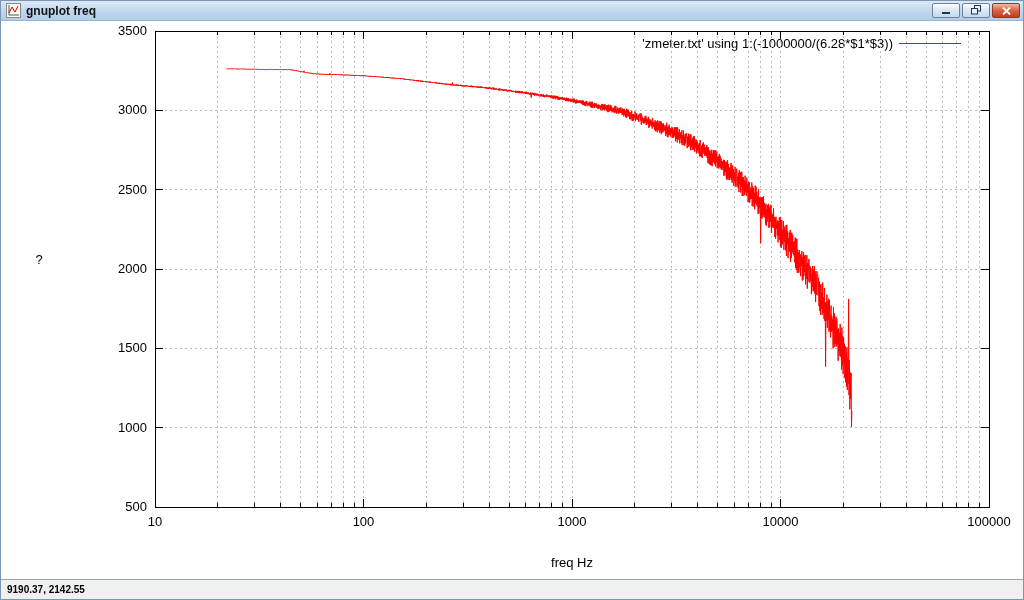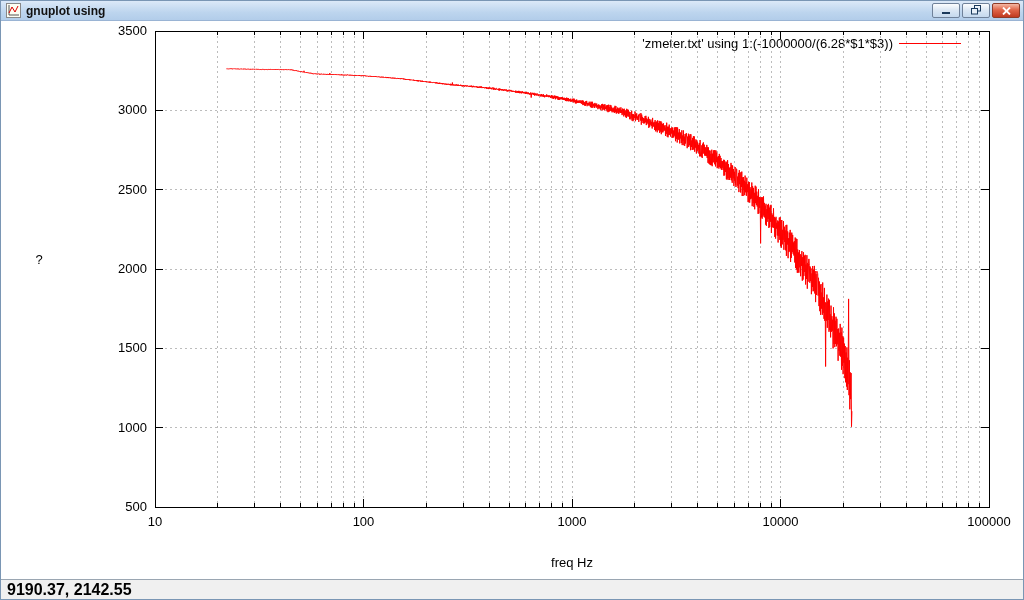--- a/index.html
+++ b/index.html
@@ -31,21 +31,21 @@
     background:linear-gradient(#f4b8a4, #e0664a 45%, #c03a20);
     border-color:#8e3b28;
   }
   .content { flex:1 1 auto; position:relative; background:#ffffff; overflow:hidden; }
   #plot { position:absolute; left:0; top:0; }
   .statusbar {
     flex:0 0 20px; height:20px;
     background:#f0f0f0; border-top:1px solid #9aa6b2;
     display:flex; align-items:center;
     padding-left:6px;
-    font-size:16px; font-weight:bold; color:#000;
+    font-size:10px; font-weight:bold; color:#000;
   }
   
   .grid { stroke:#bcbcbc; stroke-width:1; stroke-dasharray:2 3; shape-rendering:crispEdges; }
   .plot-border { fill:none; stroke:#000; stroke-width:1; shape-rendering:crispEdges; }
   .tick { stroke:#000; stroke-width:1; shape-rendering:crispEdges; }
   .ticklabel { font-size:13px; fill:#000; font-family:"Liberation Sans",sans-serif; }
   .axislabel { font-size:13px; fill:#000; font-family:"Liberation Sans",sans-serif; }
   .legendlabel { font-size:13px; fill:#000; font-family:"Liberation Sans",sans-serif; }
 </style>
 </head>
@@ -55,21 +55,21 @@
 
   <div class="titlebar">
     <span class="app-icon">
       <svg width="15" height="15" viewBox="0 0 15 15">
         <rect x="0.5" y="0.5" width="14" height="14" fill="#fdfdf2" stroke="#888"></rect>
         <line x1="3" y1="12" x2="13" y2="12" stroke="#555" stroke-width="1"></line>
         <line x1="3" y1="2" x2="3" y2="12" stroke="#555" stroke-width="1"></line>
         <polyline points="3,10 6,4 9,9 12,3" fill="none" stroke="#d00" stroke-width="1"></polyline>
       </svg>
     </span>
-    <span class="title">gnuplot using</span>
+    <span class="title">gnuplot freq</span>
     <span class="controls">
       <button class="winbtn">
         <span>
           <svg width="9" height="9" viewBox="0 0 9 9">
               <rect x="0" y="6" width="8" height="2" fill="#1a3a5c"></rect>
             </svg>
         </span>
       </button>
       <button class="winbtn">
         <span>

